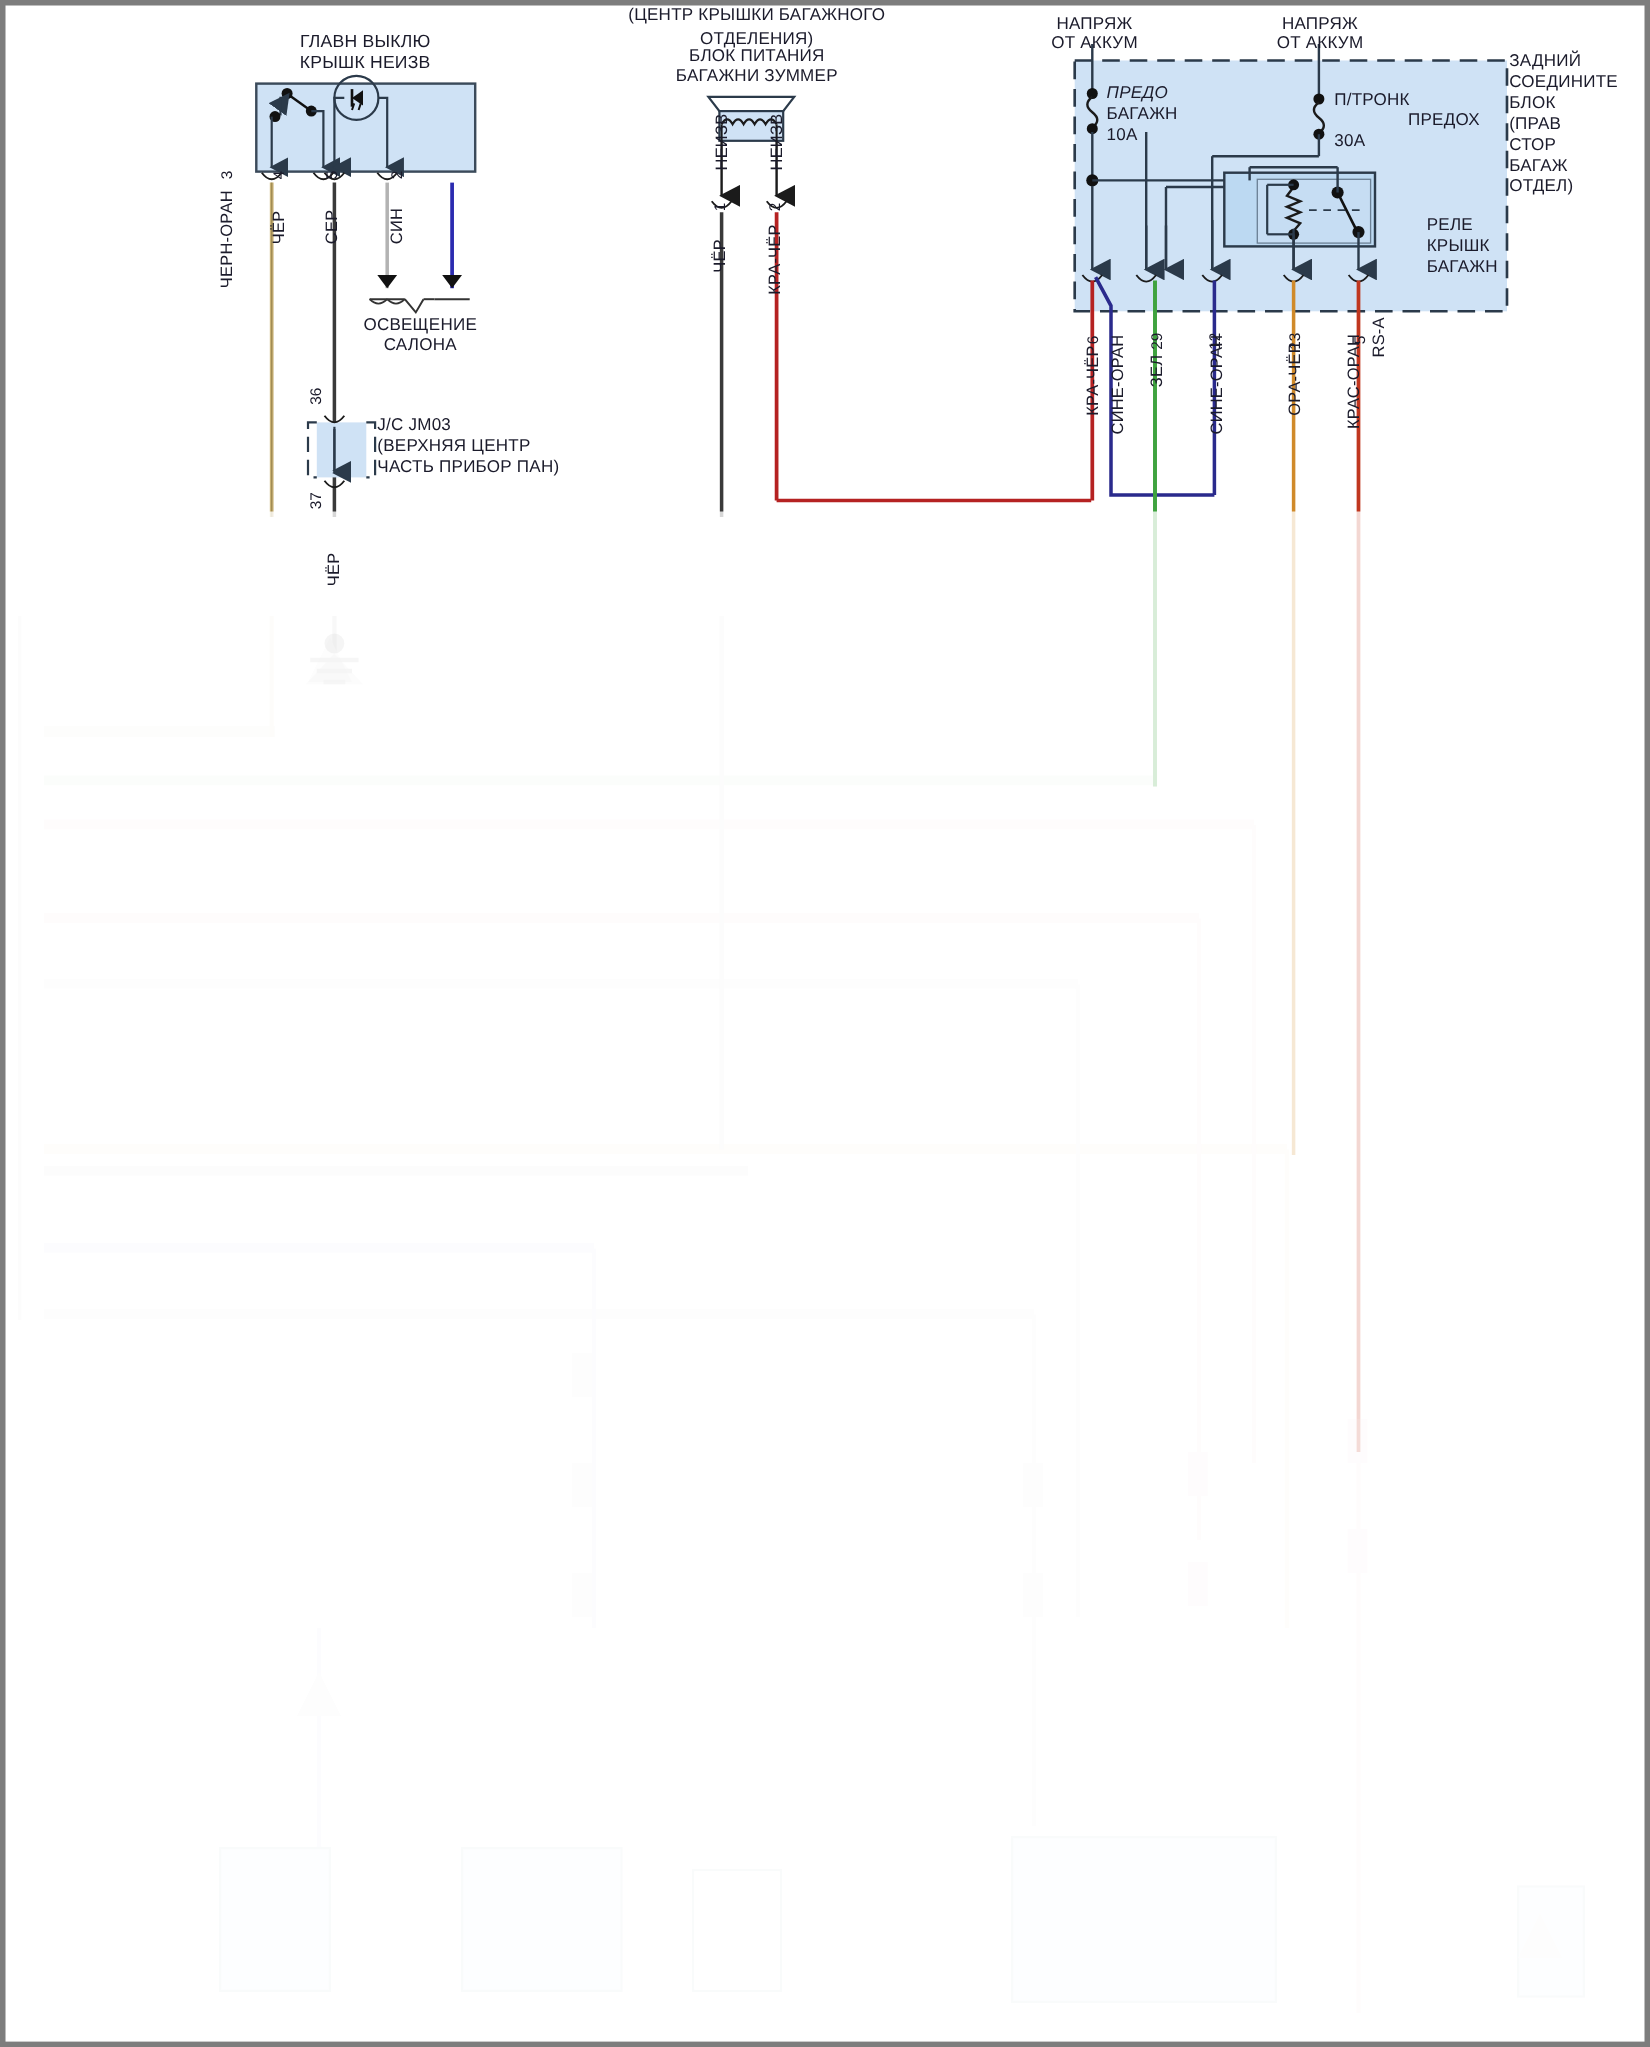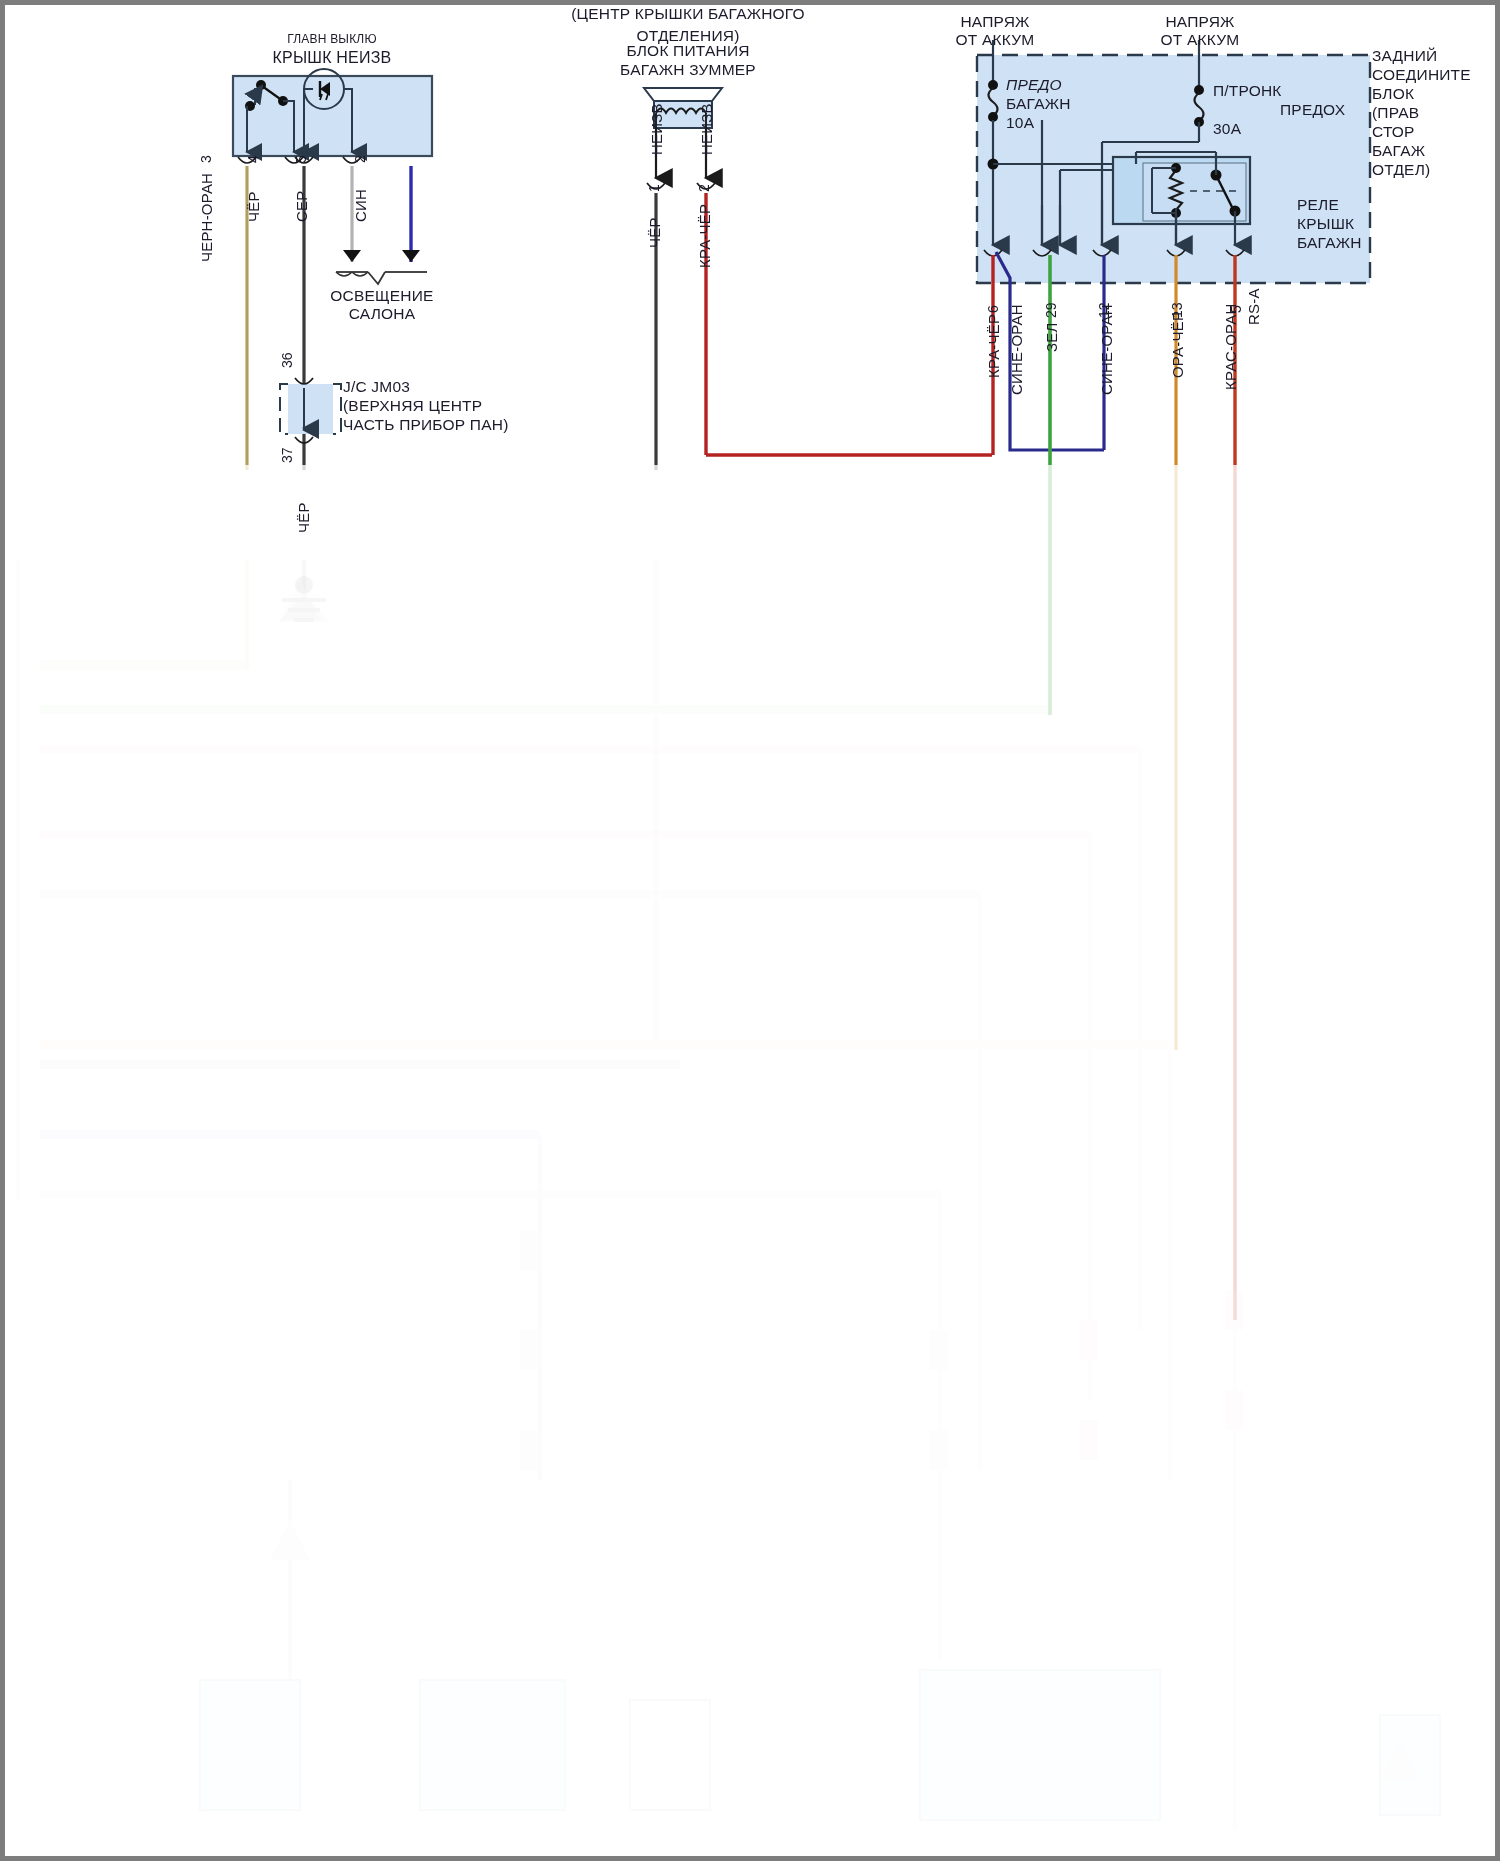--- a/index.html
+++ b/index.html
@@ -222,21 +222,21 @@
   </svg>
 
   <svg class="layer" viewBox="0 0 1500 1861" style="opacity:.25">
     <circle cx="304" cy="585" r="9" fill="#333"></circle>
     <path d="M282,600 L326,600 M288,610 L320,610 M294,620 L314,620" stroke="#555" stroke-width="4"></path>
     <path d="M304,594 L330,622 L278,622 Z" fill="#555" opacity=".4"></path>
   </svg>
 
   <div class="whiteveil"></div>
 
-  <div class="lbl ctr" style="left:212px;top:30px;width:240px;font-size:12px;">ГЛАВН ВЫКЛЮ</div>
+  <div class="lbl ctr" style="left:212px;top:30px;width:240px;font-size:16px;">ГЛАВН ВЫКЛЮ</div>
   <div class="lbl ctr" style="left:212px;top:49px;width:240px;font-size:16px;">КРЫШК НЕИЗВ</div>
 
   <div class="vnum" style="left:198px;top:163px;">3</div>
   <div class="vnum" style="left:245px;top:163px;">4</div>
   <div class="vnum" style="left:293px;top:163px;">5</div>
   <div class="vnum" style="left:352px;top:163px;">2</div>
 
   <div class="vlbl" style="left:198px;top:262px;">ЧЕРН-ОРАН</div>
   <div class="vlbl" style="left:245px;top:222px;">ЧЁР</div>
   <div class="vlbl" style="left:293px;top:222px;">СЕР</div>
@@ -248,21 +248,21 @@
   <div class="vnum" style="left:279px;top:368px;">36</div>
   <div class="vnum" style="left:279px;top:463px;">37</div>
   <div class="lbl" style="left:343px;top:378px;">J/C JM03</div>
   <div class="lbl" style="left:343px;top:397px;">(ВЕРХНЯЯ ЦЕНТР</div>
   <div class="lbl" style="left:343px;top:416px;">ЧАСТЬ ПРИБОР ПАН)</div>
   <div class="vlbl" style="left:295px;top:533px;">ЧЁР</div>
 
   <div class="lbl ctr" style="left:533px;top:5px;width:310px;">(ЦЕНТР КРЫШКИ БАГАЖНОГО</div>
   <div class="lbl ctr" style="left:533px;top:27px;width:310px;">ОТДЕЛЕНИЯ)</div>
   <div class="lbl ctr" style="left:533px;top:42px;width:310px;text-align:center;">БЛОК ПИТАНИЯ</div>
-  <div class="lbl ctr" style="left:533px;top:61px;width:310px;">БАГАЖН ЗУММЕР</div>
+  <div class="lbl ctr" style="left:533px;top:61px;width:310px;">БАГАЖНИ ЗУММЕР</div>
 
   <div class="vlbl" style="left:648px;top:155px;">НЕИЗВ</div>
   <div class="vlbl" style="left:698px;top:155px;">НЕИЗВ</div>
   <div class="vnum" style="left:646px;top:192px;">1</div>
   <div class="vnum" style="left:696px;top:192px;">2</div>
   <div class="vlbl" style="left:646px;top:248px;">ЧЁР</div>
   <div class="vlbl" style="left:696px;top:268px;">КРА-ЧЁР</div>
 
   <div class="lbl ctr" style="left:915px;top:13px;width:160px;">НАПРЯЖ</div>
   <div class="lbl ctr" style="left:915px;top:31px;width:160px;">ОТ АККУМ</div>

